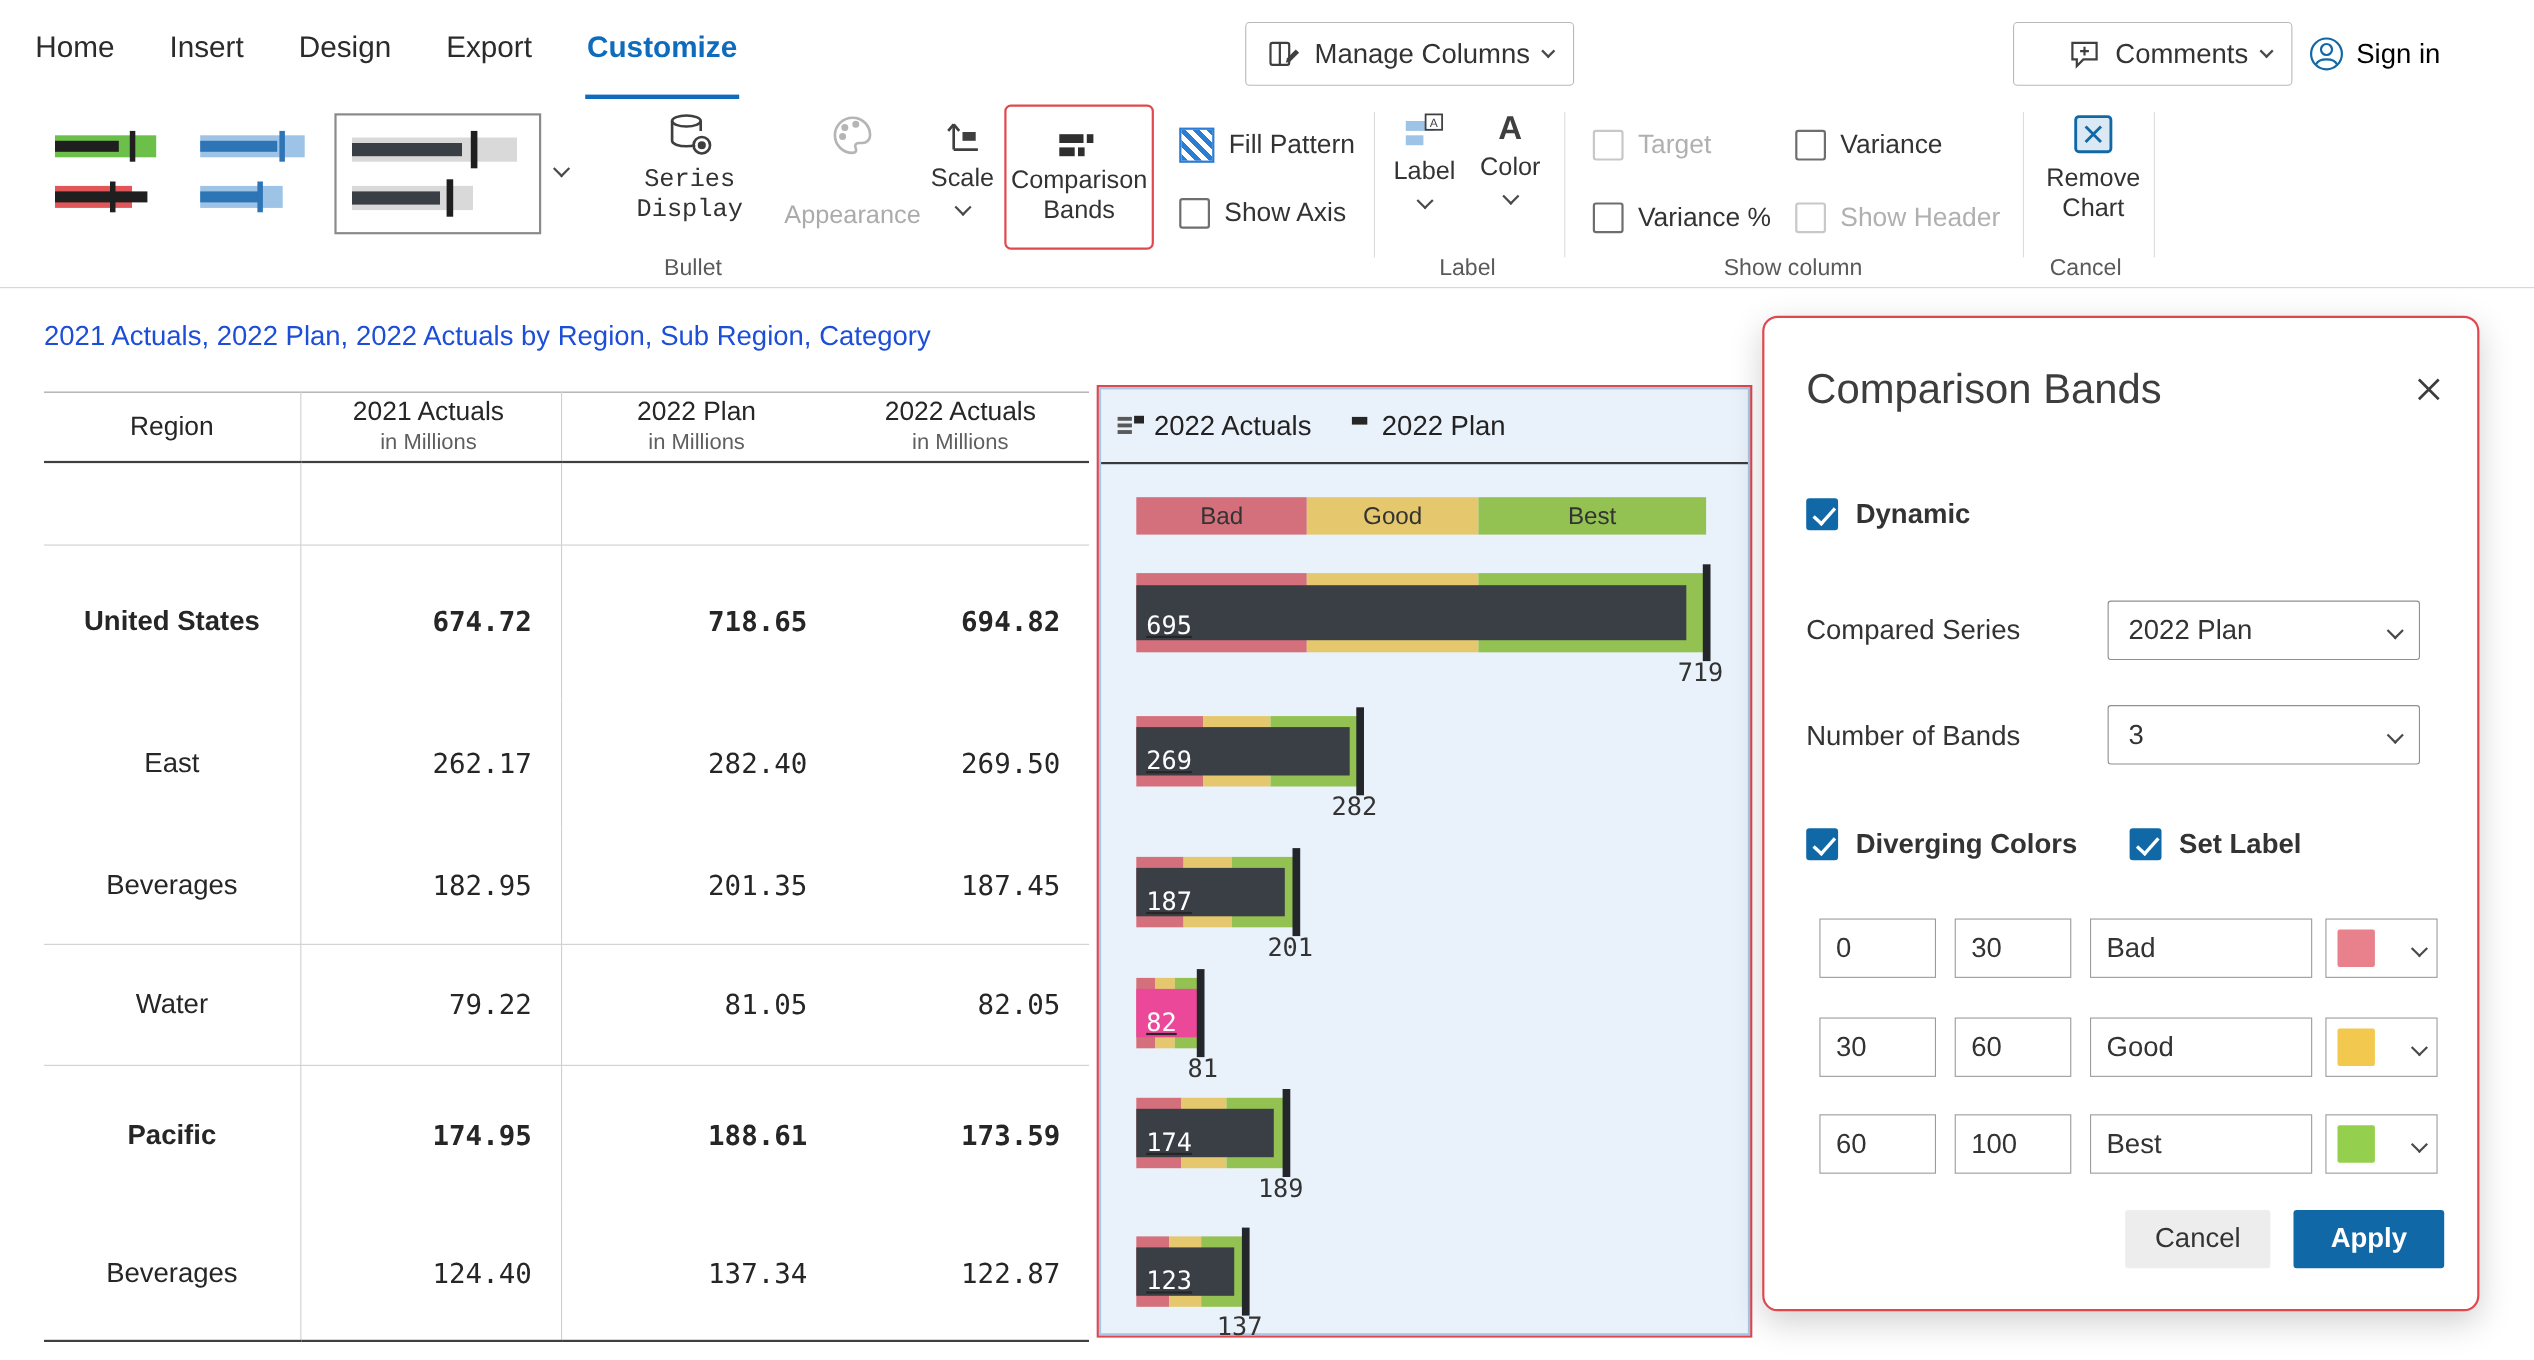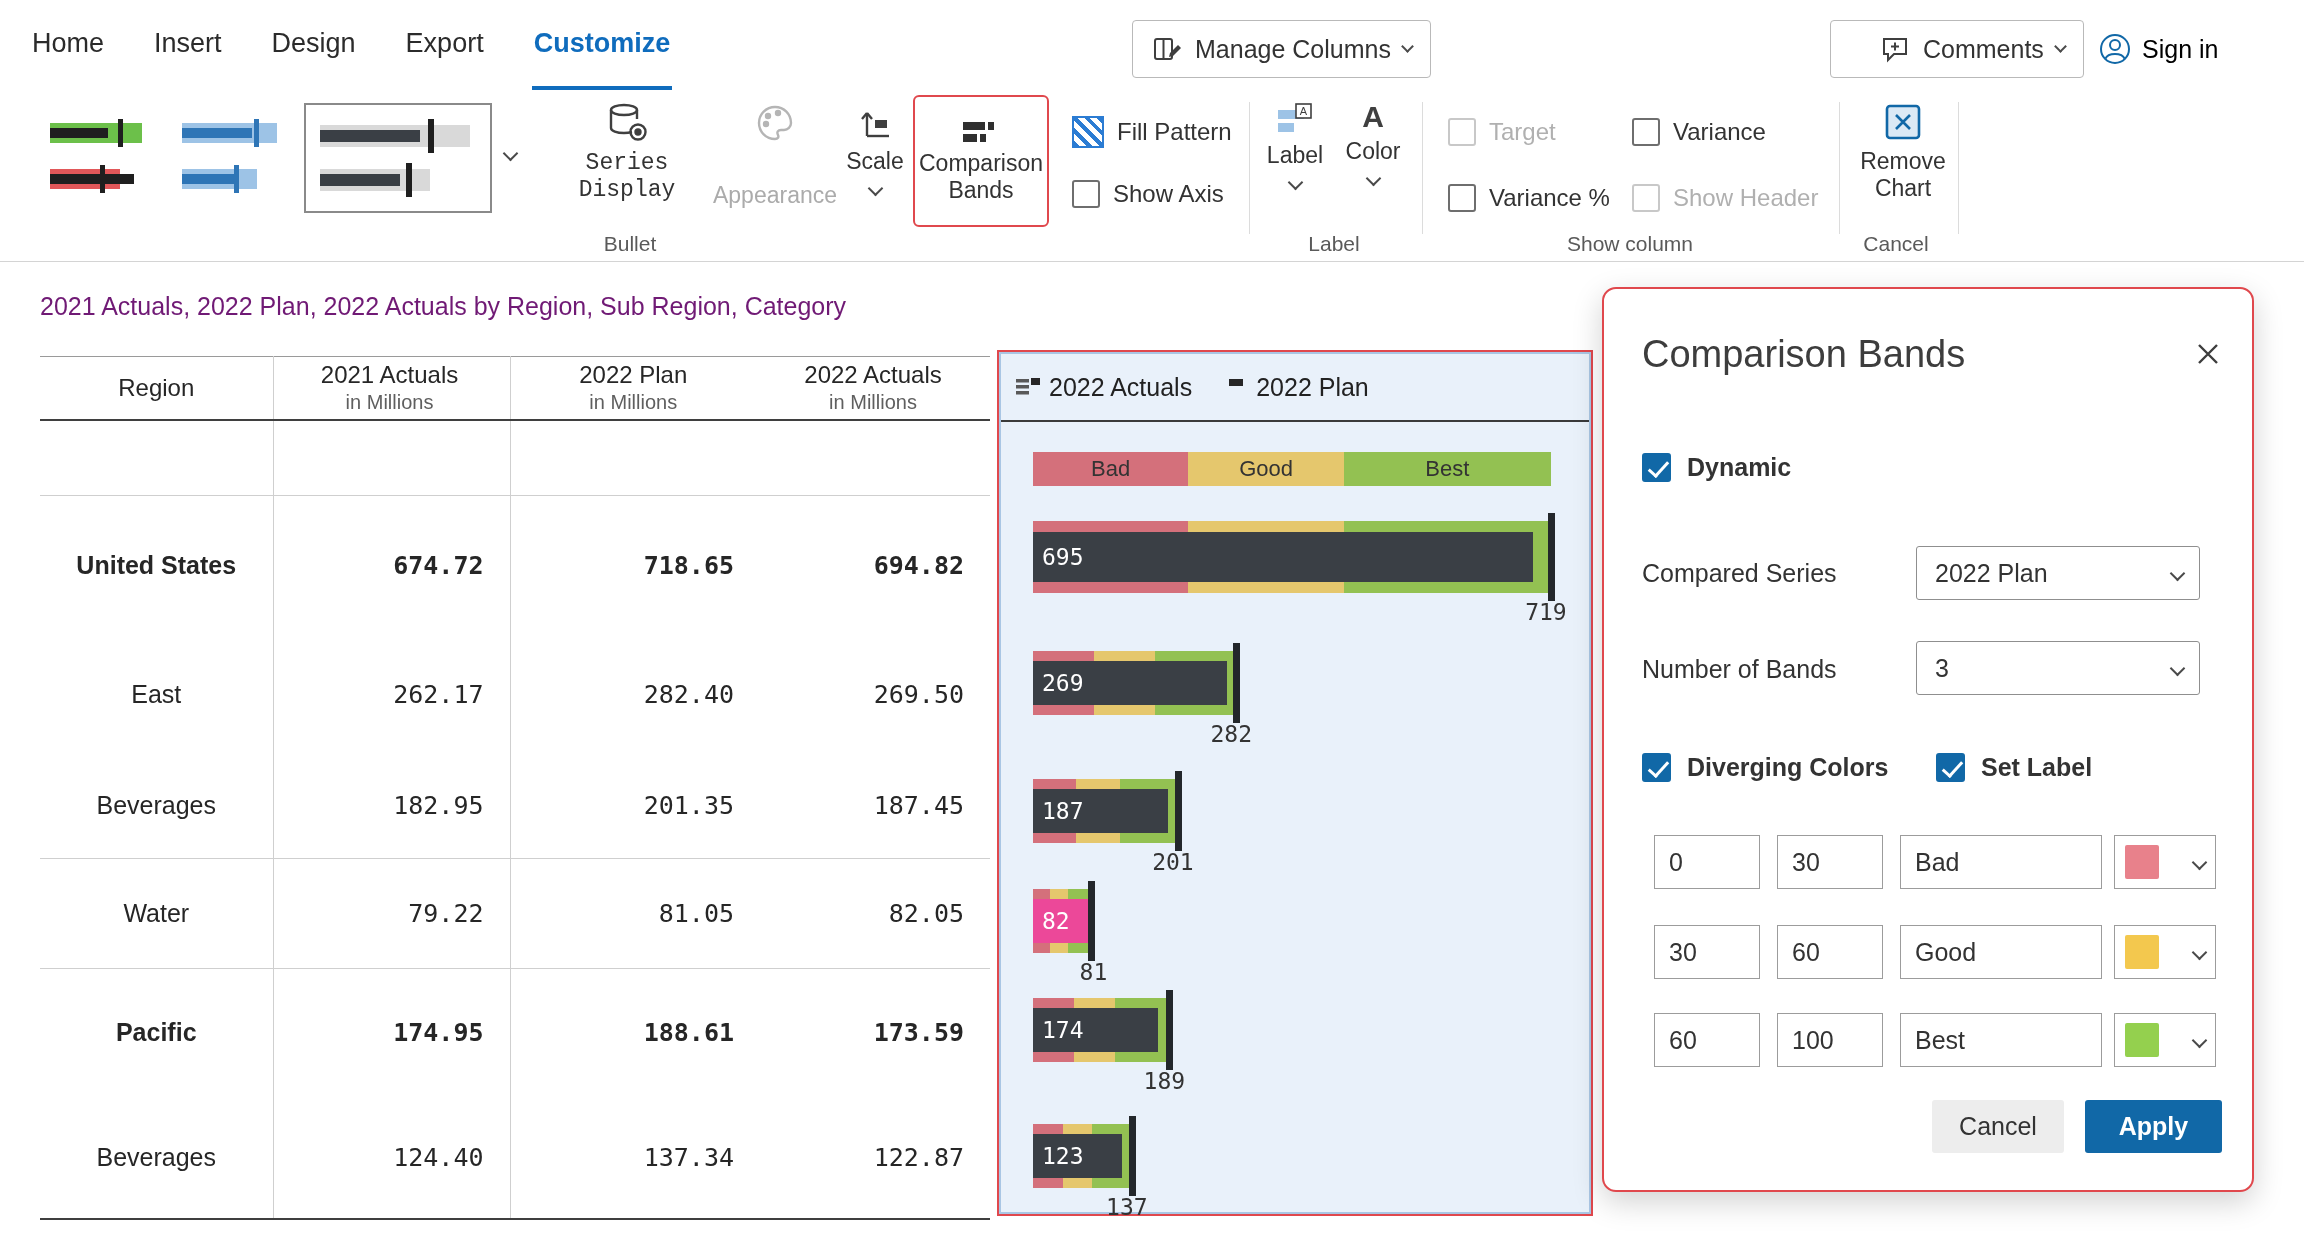--- a/index.html
+++ b/index.html
@@ -44,21 +44,21 @@
 
   .row-btn { position:absolute; display:flex; align-items:center; gap:13px; font-size:24px; color:#333; cursor:pointer; }
   .cbx { display:inline-block; width:28px; height:28px; border:2px solid #6e6e6e; border-radius:3px; background:#fff; flex:none; }
   .cb-item { position:absolute; display:flex; align-items:center; gap:13px; font-size:24px; color:#333; cursor:pointer; }
   .cb-item.disabled { color:#b0b0b0; cursor:default; }
   .cb-item.disabled .cbx { border-color:#c8c8c8; }
   .fp-icon { width:32px; height:32px; border:2px solid #2b7cd3; background:repeating-linear-gradient(45deg,#2b7cd3 0 4px,#fff 4px 9px); flex:none; }
   .color-a { font-size:30px; color:#3f3f3f; line-height:1; font-weight:bold; }
 
   
-  .page-title { position:absolute; left:40px; top:292px; font-size:25px; color:#701a75; }
+  .page-title { position:absolute; left:40px; top:292px; font-size:25px; color:#1d4ed8; }
   .data-table { position:absolute; left:40px; top:356px; width:950px; border-collapse:collapse; table-layout:fixed; }
   .data-table th, .data-table td { vertical-align:middle; }
   .data-table thead th { border-top:1px solid #9a9a9a; border-bottom:2px solid #3f3f3f; height:63px; font-weight:normal; }
   .data-table th:nth-child(1), .data-table td:nth-child(1) { border-right:1px solid #cfcfcf; }
   .data-table th:nth-child(2), .data-table td:nth-child(2) { border-right:1px solid #cfcfcf; }
   .h-region { text-align:center; font-size:24px; }
   .h-num { padding-right:4px; }
   .h-num .main { font-size:24px; }
   .h-num .sub { font-size:20px; color:#5f5f5f; margin-top:2px; }
   .region-cell { text-align:center; font-size:25px; }
@@ -72,21 +72,21 @@
   .chart-panel { position:absolute; left:997px; top:350px; width:596px; height:866px; border:2.5px solid #e0484d; background:#e9f1fa; cursor:pointer; }
   .chart-inner { position:absolute; inset:0; border:2px solid #a9c6e4; }
   .chart-legend { position:absolute; left:0; right:0; top:0; height:68px; border-bottom:2px solid #3a3a3a;
                   display:flex; align-items:center; gap:34px; padding:0 14px; font-size:25px; color:#222; }
   .legend-item { display:flex; align-items:center; gap:8px; }
   .band-header { position:absolute; left:32px; top:98px; width:518px; height:34px; display:flex; }
   .band-seg { display:flex; align-items:center; justify-content:center; font-size:22px; color:#333; height:100%; }
   .chart-bars { position:absolute; inset:0; }
   .band-strip { position:absolute; display:flex; }
   .band-strip > div { height:100%; }
-  .actual-bar { position:absolute; display:flex; align-items:center; cursor:pointer; }
+  .actual-bar { position:absolute; display:flex; align-items:flex-end; cursor:pointer;text-decoration:underline; }
   .bar-value { color:#fff; font-family:"DejaVu Sans Mono", monospace; font-size:23px; padding-left:9px; }
   .plan-tick { position:absolute; width:7px; background:#23272b; }
   .plan-label { position:absolute; width:100px; text-align:right; font-family:"DejaVu Sans Mono", monospace; font-size:23px; color:#333; }
 
   
   .dialog { position:absolute; left:1602px; top:287px; width:652px; height:905px; background:#fff;
             border:2.5px solid #e0484d; border-radius:14px; box-shadow:0 10px 30px rgba(0,0,0,.18); font-size:25px; color:#333; }
   .dlg-title { position:absolute; left:38px; top:44px; font-size:38px; color:#3d3d3d; }
   .dlg-close { position:absolute; left:586px; top:48px; width:36px; height:36px; cursor:pointer; background:transparent; border:none; }
   .dlg-check { position:absolute; display:flex; align-items:center; gap:16px; font-weight:bold; cursor:pointer; }

